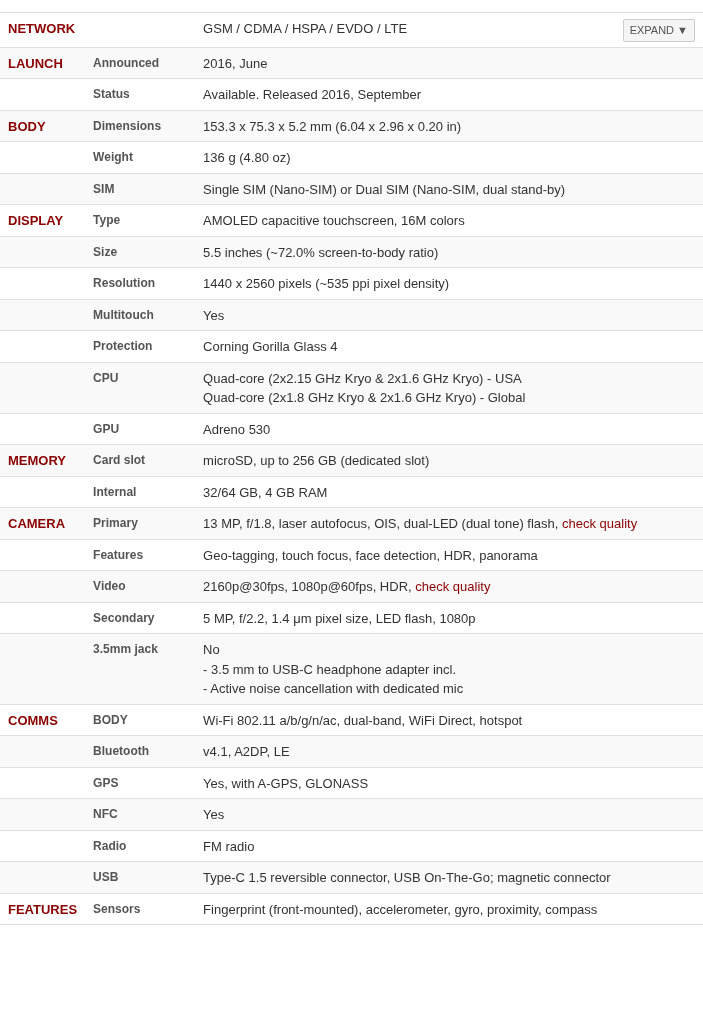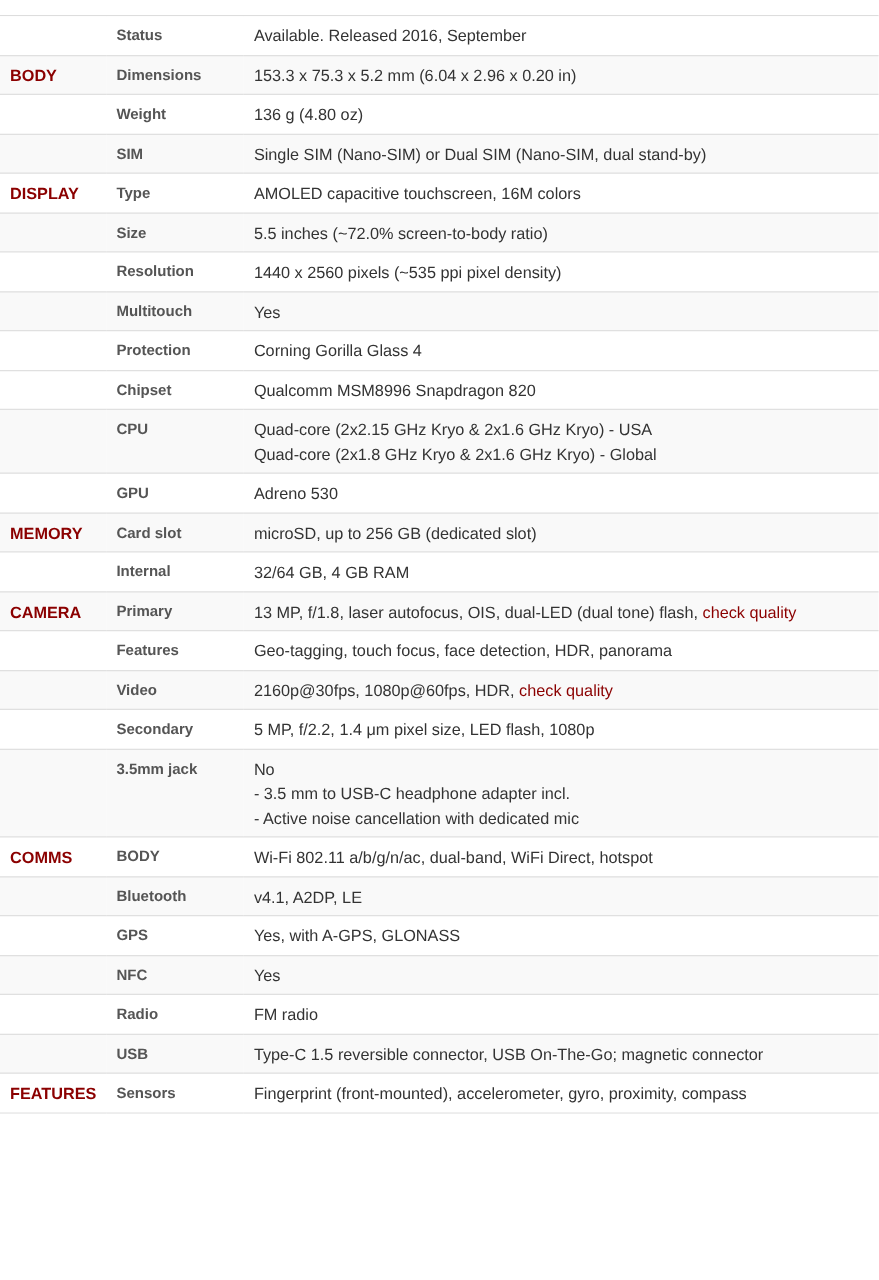--- a/index.html
+++ b/index.html
@@ -71,20 +71,30 @@
   </style>
 </head>
 <body>
 
 <div class="also-known">
   <span></span>
 </div>
 
 <table id="specs-table">
   <tbody id="table-body">
+  <tr class="row-bg-white">
+        <td class="cat-cell">NETWORK</td>
+        <td class="label-cell"></td>
+        <td class="value-cell"><span class="expand-btn">EXPAND ▼</span>GSM / CDMA / HSPA / EVDO / LTE</td>
+      </tr>
+      <tr class="row-bg-light">
+        <td class="cat-cell">LAUNCH</td>
+        <td class="label-cell">Announced</td>
+        <td class="value-cell">2016, June</td>
+      </tr>
       <tr class="row-bg-white">
         <td class="cat-cell"></td>
         <td class="label-cell">Status</td>
         <td class="value-cell">Available. Released 2016, September</td>
       </tr>
       <tr class="row-bg-light">
         <td class="cat-cell">BODY</td>
         <td class="label-cell">Dimensions</td>
         <td class="value-cell">153.3 x 75.3 x 5.2 mm (6.04 x 2.96 x 0.20 in)</td>
       </tr>
@@ -115,25 +125,20 @@
       </tr>
       <tr class="row-bg-light">
         <td class="cat-cell"></td>
         <td class="label-cell">Multitouch</td>
         <td class="value-cell">Yes</td>
       </tr>
       <tr class="row-bg-white">
         <td class="cat-cell"></td>
         <td class="label-cell">Protection</td>
         <td class="value-cell">Corning Gorilla Glass 4</td>
-      </tr>
-      <tr class="row-bg-white">
-        <td class="cat-cell"></td>
-        <td class="label-cell">Chipset</td>
-        <td class="value-cell">Qualcomm MSM8996 Snapdragon 820</td>
       </tr>
       <tr class="row-bg-light">
         <td class="cat-cell"></td>
         <td class="label-cell">CPU</td>
         <td class="value-cell">Quad-core (2x2.15 GHz Kryo &amp; 2x1.6 GHz Kryo) - USA<br>Quad-core (2x1.8 GHz Kryo &amp; 2x1.6 GHz Kryo) - Global</td>
       </tr>
       <tr class="row-bg-white">
         <td class="cat-cell"></td>
         <td class="label-cell">GPU</td>
         <td class="value-cell">Adreno 530</td>

